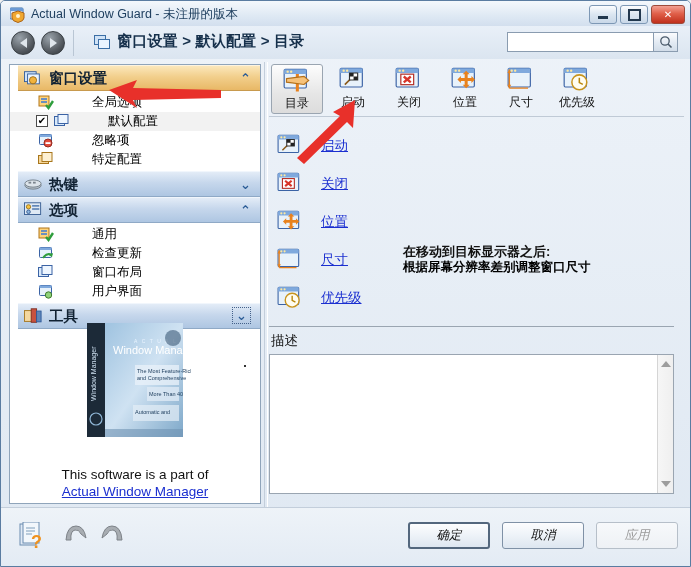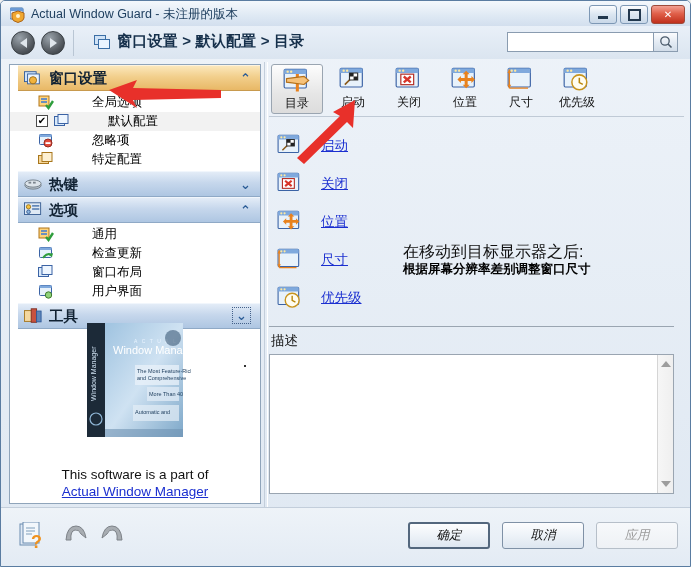--- a/index.html
+++ b/index.html
@@ -140,21 +140,21 @@
   .tab-label{font-size:12px;color:#111;margin-top:1px;}
   
   .mainlist{position:relative;padding:10px 0 0 8px;height:205px;box-sizing:border-box;}
   .lrow{height:38px;display:flex;align-items:center;}
   .lrow-ico{width:26px;height:24px;margin-right:18px;flex:0 0 auto;}
   .lrow-link{
     font-size:13.5px;color:#1b2fd0;text-decoration:underline;cursor:default;
     min-width:42px;
   }
   .lrow-desc{margin-left:40px;line-height:1.25;}
-  .lrow-desc .d1{font-size:16px;color:#111;}
+  .lrow-desc .d1{font-size:13px;color:#111;font-weight:bold;}
   .lrow-desc .d2{font-size:12.5px;color:#000;font-weight:bold;}
   .hr-desc{margin:4px 10px 0 0;border-top:1px solid #9aa5b1;}
   .desc-label{font-size:13.5px;color:#111;margin:5px 0 4px 2px;}
   .descbox{
     position:relative;height:140px;margin-right:10px;background:#fff;
     border:1px solid #9aa5b1;box-sizing:border-box;
   }
   .descbox .vscroll{
     position:absolute;right:0;top:0;width:16px;height:100%;
     background:linear-gradient(90deg,#f6f6f6,#efefef);

